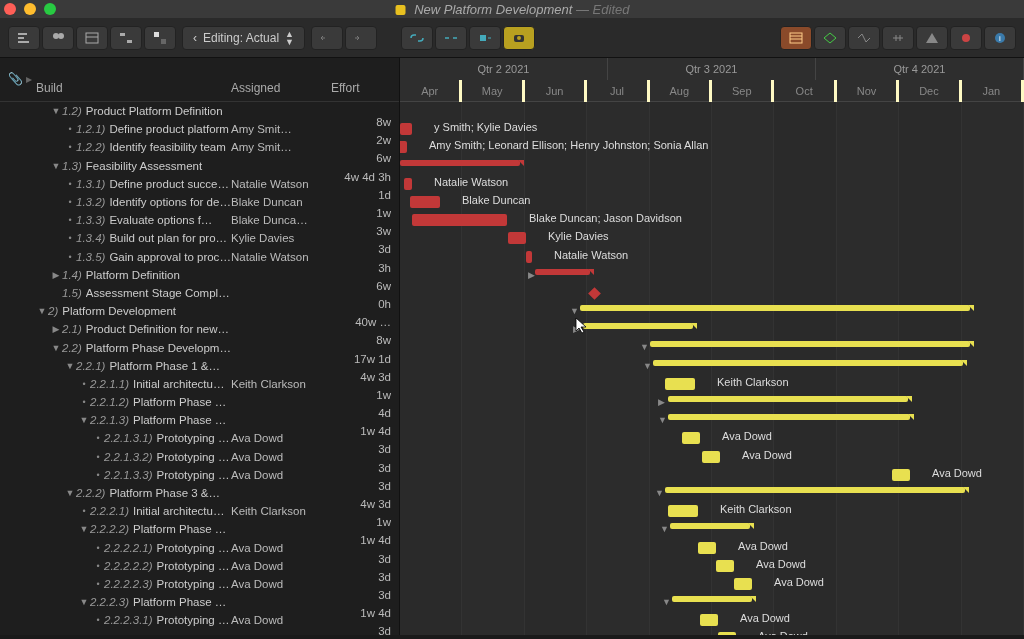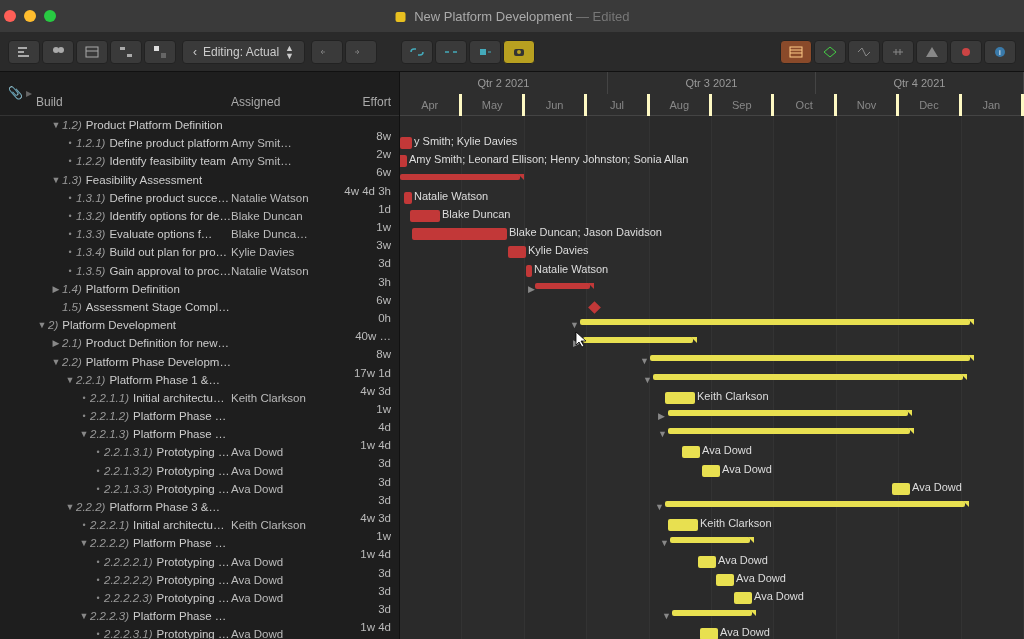--- a/index.html
+++ b/index.html
@@ -1,35 +1,35 @@
 <!DOCTYPE html>
 <html><head>
 <meta charset="utf-8">
 <style>
 *{margin:0;padding:0;box-sizing:border-box;font-family:-apple-system,BlinkMacSystemFont,"Helvetica Neue",sans-serif;}
 body{background:#1a1a1a;color:#ccc;width:1024px;height:639px;overflow:hidden;font-size:12px;}
-.titlebar{height:32px;background:#3a3a3a;display:flex;align-items:center;padding:0 4px;position:relative;}
+.titlebar{height:18px;background:#3a3a3a;display:flex;align-items:center;padding:0 4px;position:relative;font-style:italic;}
 .traffic{display:flex;gap:8px;}
 .traffic span{width:12px;height:12px;border-radius:50%;display:block;}
 .tl-red{background:#ff5f57;}.tl-yel{background:#ffbd2e;}.tl-grn{background:#28ca42;}
 .titlebar-title{position:absolute;left:50%;transform:translateX(-50%);color:#aaa;font-size:13px;}
 .titlebar-title .edited{color:#777;}
 .titlebar-title svg{vertical-align:-2px;margin-right:4px;}
 
 .toolbar{height:40px;background:#2a2a2a;display:flex;align-items:center;padding:0 8px;gap:6px;border-bottom:1px solid #111;}
 .tb-group{display:flex;gap:2px;}
 .tb-btn{width:32px;height:24px;background:#3a3a3a;border-radius:4px;display:flex;align-items:center;justify-content:center;color:#999;border:1px solid #222;}
 .tb-btn.wide{width:auto;padding:0 10px;color:#ccc;font-size:12px;gap:6px;}
 .tb-btn.yel{background:#b8a020;color:#222;}
 .tb-sep{width:12px;}
 
 .content{display:flex;height:calc(100% - 62px);}
 .outline{width:400px;background:#1e1e1e;overflow-y:auto;border-right:1px solid #111;}
 .outline-header{display:flex;height:44px;align-items:flex-end;padding:0 8px 6px 36px;border-bottom:1px solid #333;color:#aaa;font-size:12px;position:sticky;top:0;background:#1e1e1e;}
-.oh-title{flex:1;}.oh-assigned{width:100px;}.oh-effort{width:60px;text-align:right;}
+.oh-title{flex:1;}.oh-assigned{width:100px;}.oh-effort{width:60px;}
 .outline-rows{}
 .row{display:flex;align-items:center;height:18.2px;padding:0 8px 0 0;color:#ccc;font-size:11.5px;}
 .row .indent-spacer{flex-shrink:0;}
 .row .disclosure{width:12px;display:inline-flex;align-items:center;justify-content:center;color:#888;font-size:9px;flex-shrink:0;}
 .row .num{color:#999;margin-right:4px;font-style:italic;}
 .row .title-text{flex:1;overflow:hidden;text-overflow:ellipsis;white-space:nowrap;}
 .row .assigned{width:100px;overflow:hidden;text-overflow:ellipsis;white-space:nowrap;color:#bbb;flex-shrink:0;}
 .row .effort{width:60px;text-align:right;color:#bbb;flex-shrink:0;margin-top:22px;}
 
 .gantt{flex:1;background:#2a2a2a;overflow:hidden;position:relative;}
@@ -44,21 +44,21 @@
 .gantt-grid div:nth-child(2n){background:#2c2c2c;}
 .gantt-rows{position:relative;}
 .grow{position:relative;height:18.2px;}
 .bar{position:absolute;height:12px;top:3px;border-radius:2px;}
 .bar.red{background:#c23838;}
 .bar.yel{background:#e8e050;}
 .bar.summary::after{content:"";position:absolute;right:-4px;top:0;border-left:6px solid transparent;border-top:6px solid;}
 .bar.red.summary::after{border-top-color:#c23838;}
 .bar.yel.summary::after{border-top-color:#e8e050;}
 .bar.summary{height:6px;top:3px;}
-.bar-label{position:absolute;left:100%;margin-left:2px;font-size:11px;color:#ddd;white-space:nowrap;top:-2px;}
+.bar-label{position:absolute;left:100%;margin-left:22px;font-size:11px;color:#ddd;white-space:nowrap;top:-2px;}
 .grow .gdisc{position:absolute;color:#888;font-size:9px;top:4px;}
 .diamond{position:absolute;width:9px;height:9px;transform:rotate(45deg);top:5px;}
 .diamond.red{background:#c23838;}
 .cursor{position:absolute;z-index:5;}
 </style>
 </head>
 <body>
 
 <div class="titlebar">
   <div class="traffic">

